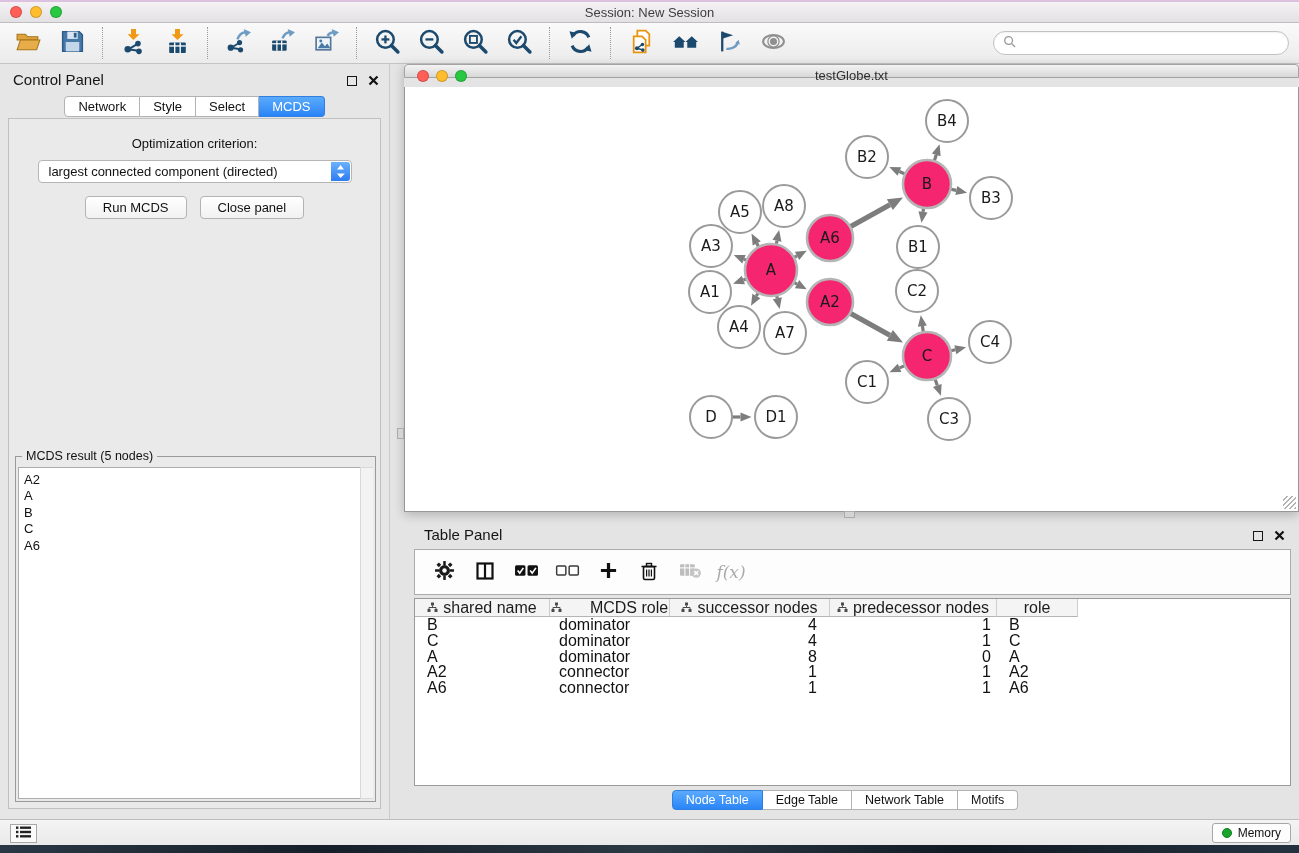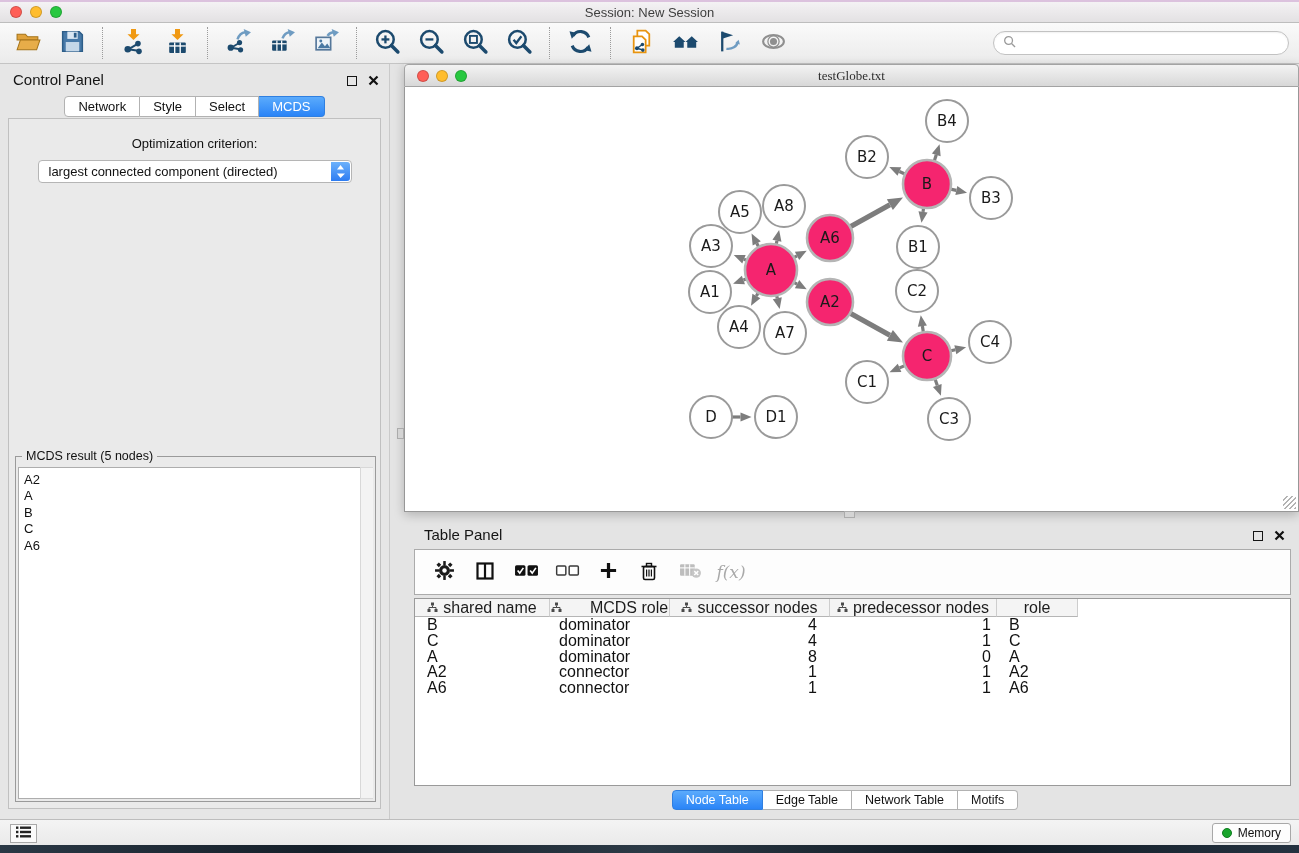--- a/index.html
+++ b/index.html
@@ -63,22 +63,22 @@
                    font-size:12.5px; color:#111; }
   .result-list { position:absolute; left:2px; right:2px; top:10px; bottom:2px; background:#fff;
                  border:1px solid #adadad; overflow:hidden; font-size:13px; color:#111;
                  padding:4px 0 0 5px; line-height:16.4px; }
   .result-scroll { position:absolute; right:2px; top:10px; bottom:2px; width:13px; background:#f3f3f3;
                    border:1px solid #d8d8d8; border-right:none; }
 
   
   .net-window { position:absolute; left:404px; top:0; width:895px; height:448px;
                 box-shadow:0 3px 10px rgba(0,0,0,.22); }
-  .net-titlebar { position:relative; height:23px; background:linear-gradient(#f3f3f3,#d8d8d8);
-                  border:1px solid #a3a3a3; border-radius:4px 4px 0 0;font-family:Liberation Serif, serif; }
+  .net-titlebar { position:relative; height:14px; background:linear-gradient(#f3f3f3,#d8d8d8);
+                  border:1px solid #a3a3a3; border-radius:4px 4px 0 0; }
   .net-lights { left:12px; top:5px; gap:7px; }
   .net-title { line-height:22px; font-size:13px; color:#2e2e2e; text-align:center; }
   .net-canvas { position:absolute; left:0; right:0; top:23px; bottom:0; background:#fff;
                 border:1px solid #979797; border-top:none; overflow:hidden; }
   .resize-grip { position:absolute; right:2px; bottom:2px; width:13px; height:13px;
                  background:repeating-linear-gradient(135deg, transparent 0 2.2px, #b3b3b3 2.2px 3.6px); }
   .grip-left { position:absolute; left:397px; top:364px; width:7px; height:11px; background:#d4d4d4; border:1px solid #ababab; }
   .grip-bottom { position:absolute; left:844px; top:447px; width:11px; height:7px; background:#d4d4d4; border:1px solid #ababab; }
 
   
@@ -313,20 +313,24 @@
       <div class="cp-inset">
         <div class="opt-label">Optimization criterion:</div>
         <div class="criterion">
           <span>largest connected component (directed)</span>
           <span class="stepper" id="stepper-slot">
               <svg width="9" height="15" viewBox="0 0 9 15">
                 <path d="M4.5 1L8 5.4H1z" fill="#fff"></path>
                 <path d="M4.5 14L1 9.6h8z" fill="#fff"></path>
               </svg>
             </span>
+        </div>
+        <div class="btn-row">
+          <button class="push-btn">Run MCDS</button>
+          <button class="push-btn">Close panel</button>
         </div>
         <div class="result-box">
           <span class="result-legend">MCDS result (5 nodes)</span>
           <div class="result-list" id="result-list">
               <div>A2</div>
               <div>A</div>
               <div>B</div>
               <div>C</div>
               <div>A6</div>
             </div>

